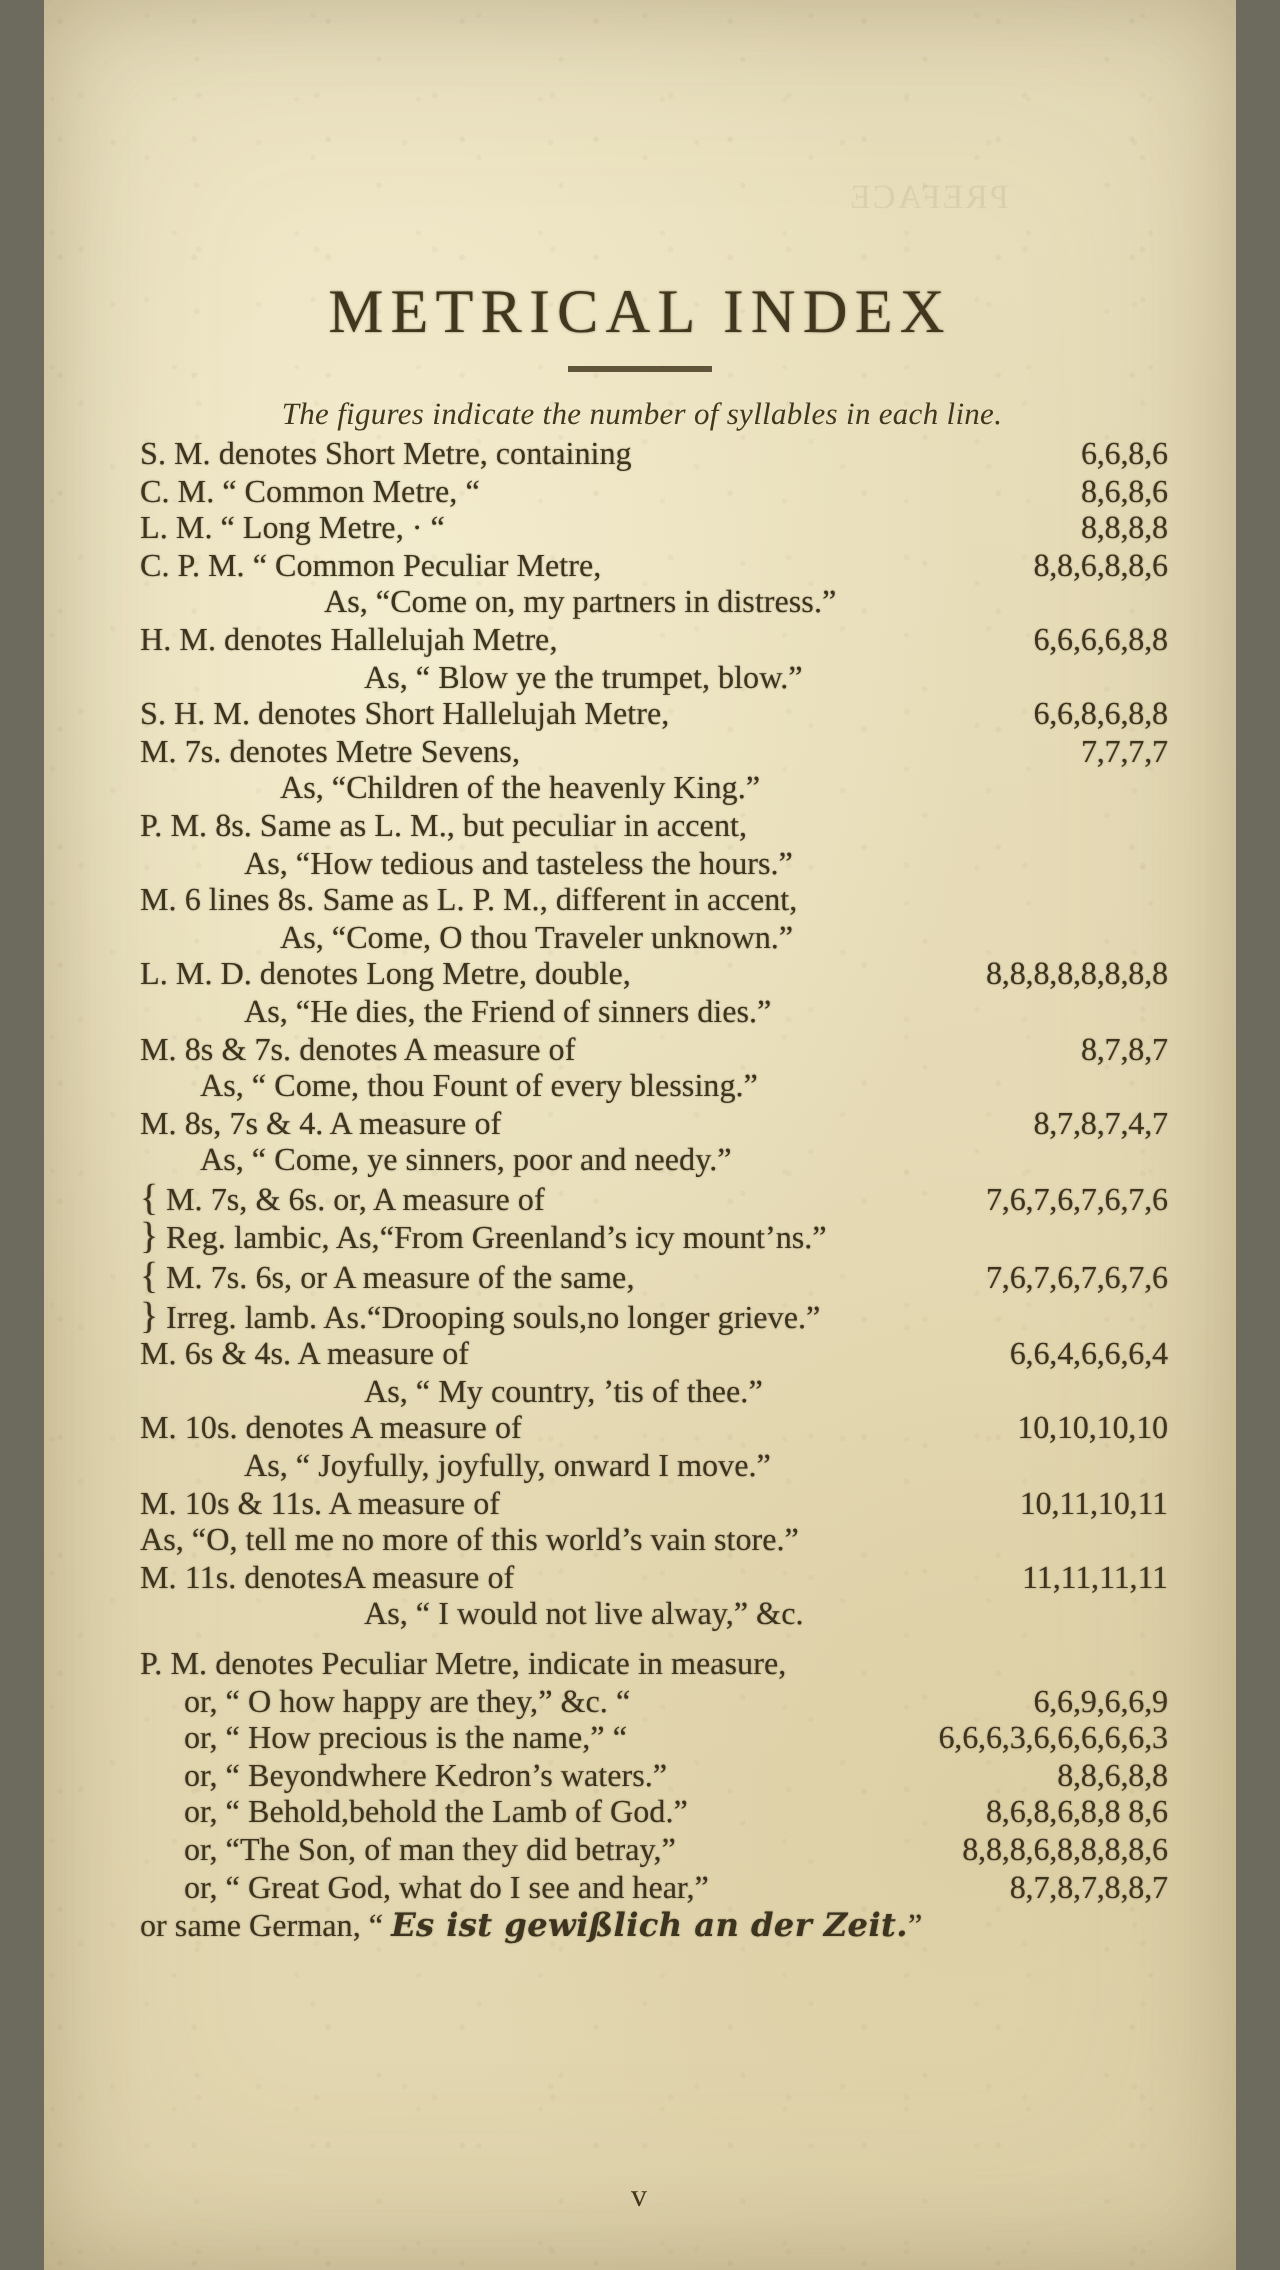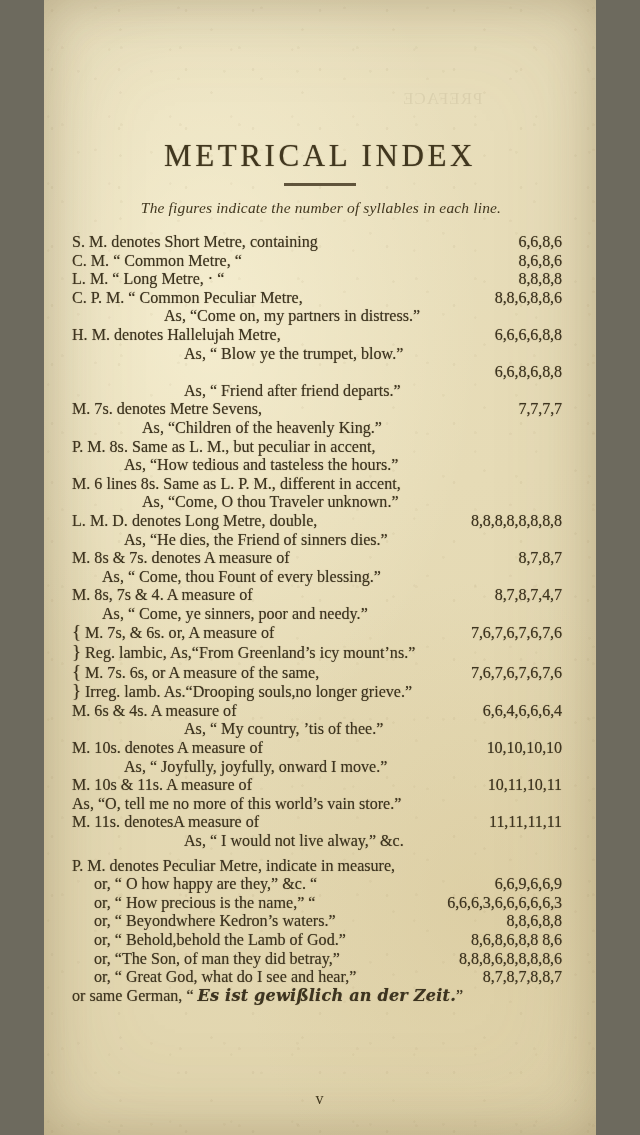--- a/index.html
+++ b/index.html
@@ -3,21 +3,21 @@
 <meta charset="utf-8">
 <title>Metrical Index</title>
 <style>
   html, body {
     margin: 0;
     padding: 0;
     background: #6d6a5e;
   }
   .page {
     position: relative;
-    width: 552px;
+    width: 596px;
     height: 1135px;
     margin: 0 auto;
     background:
       radial-gradient(ellipse 70% 55% at 30% 28%, rgba(255,250,225,0.55) 0%, rgba(255,250,225,0) 70%),
       radial-gradient(ellipse 60% 40% at 78% 80%, rgba(214,197,150,0.45) 0%, rgba(214,197,150,0) 72%),
       linear-gradient(170deg, #e9dfbd 0%, #e6dbb6 45%, #e1d5ae 100%);
     overflow: hidden;
     font-family: "Liberation Serif", "DejaVu Serif", serif;
     color: #3b3223;
   }
@@ -88,22 +88,22 @@
     margin: 13px 16px 0 0;
     text-align: center;
     font-style: italic;
     font-size: 15.5px;
     letter-spacing: .15px;
     color: #41371f;
     padding-left: 18px;
   }
 
   .entries {
-    margin: 16px 0 0 0;
-    padding: 0 34px 0 28px;
+    margin: 2px 0 0 0;
+    padding: 0 34px 0 48px;
     font-size: 16.1px;
     line-height: 18.6px;
     color: #3d3420;
     text-shadow: 0 0 .9px rgba(62,50,24,.55);
   }
 
   .row {
     display: flex;
     align-items: baseline;
     white-space: nowrap;
@@ -202,24 +202,24 @@
             <span class="num">8,8,6,8,8,6</span>
           </div>
           <div class="as i1">As, “Come on, my partners in distress.”</div>
           <div class="row">
             <span class="lbl">H. M. denotes Hallelujah Metre,</span>
             <span class="gap"></span>
             <span class="num">6,6,6,6,8,8</span>
           </div>
           <div class="as i4">As, “ Blow ye the trumpet, blow.”</div>
           <div class="row">
+            <span class="lbl">S. H. M. denotes Short Hallelujah Metre,</span>
             <span class="gap"></span>
             <span class="num">6,6,8,6,8,8</span>
           </div>
-          <div class="as i4">As, “ Friend after friend departs.”</div>
           <div class="row">
             <span class="lbl">M. 7s. denotes Metre Sevens,</span>
             <span class="gap"></span>
             <span class="num">7,7,7,7</span>
           </div>
           <div class="as i2">As, “Children of the heavenly King.”</div>
           <div class="row">
             <span class="lbl">P. M. 8s. Same as L. M., but peculiar in accent,</span>
           </div>
           <div class="as i3">As, “How tedious and tasteless the hours.”</div>

